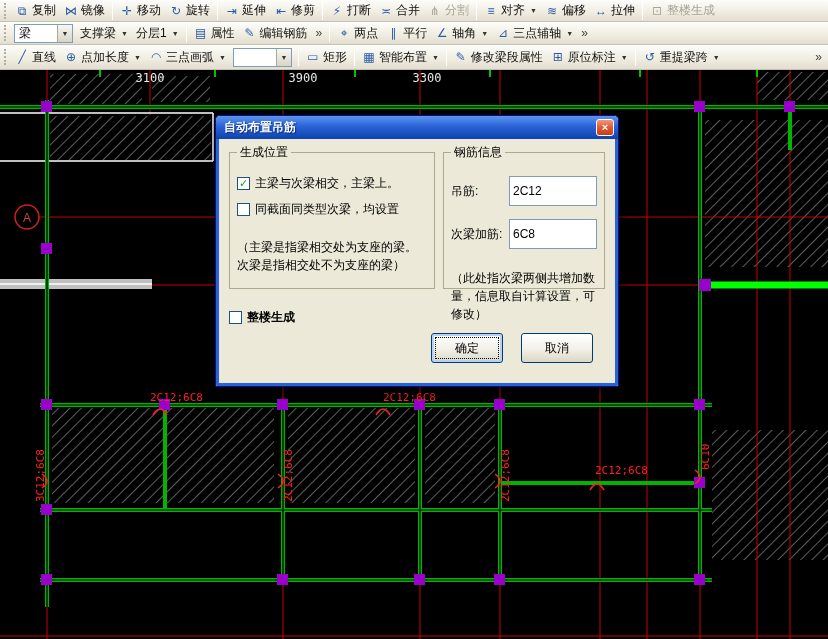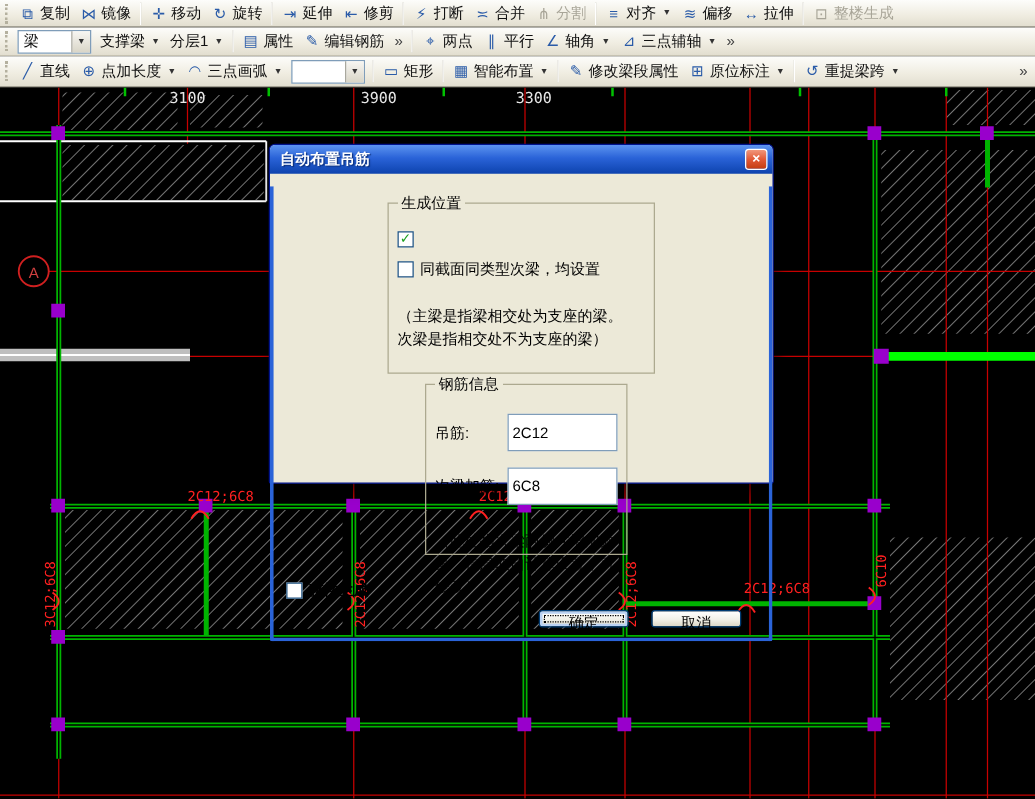--- a/index.html
+++ b/index.html
@@ -35,56 +35,56 @@
 
   
   #cad { position:absolute; left:0; top:70px; width:828px; height:569px; background:#000; display:block; }
 
   
   #dlg {
     position:absolute; left:215px; top:115px; width:404px; height:272px;
     border:1px solid #00138c; border-radius:5px 5px 2px 2px;
     background:#ece9d8; box-shadow:3px 4px 10px rgba(0,0,0,.55);
     font-size:12px; color:#000;
-    display:flex; flex-direction:column;gap:10px;
+    display:flex; flex-direction:column;
   }
   #dlg-title {
     height:23px; flex:none;
     border-radius:4px 4px 0 0;
     background:linear-gradient(180deg,#5c94f0 0%,#2a63d8 45%,#0d43ae 100%);
     display:flex; align-items:center; padding:0 4px 0 8px;
   }
   #dlg-title .ttl { color:#fff; font-weight:bold; font-size:12px; flex:1; text-shadow:1px 1px 1px #0a2c74; }
   .closebtn {
     width:18px; height:17px; border:1px solid #fff; border-radius:3px;
     background:linear-gradient(180deg,#f0977c 0%,#e25936 50%,#c33d11 100%);
     color:#fff; font-size:11px; font-weight:bold; line-height:15px; text-align:center; cursor:pointer;
   }
   #dlg-body { flex:1; padding:5px 10px 8px; border:3px solid #2a63d8; border-top:none; border-radius:0 0 2px 2px; }
-  .groups { display:flex; align-items:center;flex-direction:column; }
+  .groups { display:flex; align-items:flex-end; }
   fieldset.grp { border:1px solid #aca98f; margin:0; padding:2px 7px 4px; }
   fieldset.grp legend { font-size:12px; padding:0 3px; }
   #grp-pos { width:214px; height:145px; }
   #grp-rebar { width:160px; height:145px; margin-left:8px; }
   .cbrow { display:flex; align-items:center; gap:5px; cursor:default; }
   .cb { width:13px; height:13px; flex:none; background:#fff; border:1px solid #1c5180; display:inline-flex; align-items:center; justify-content:center; }
   .cb .tick { color:#1ea11e; font-size:11px; font-weight:bold; line-height:1; }
   .note { margin-top:20px; line-height:18px; white-space:pre-line; }
   .frow { display:flex; align-items:center; margin-top:13px; }
   .frow .flbl { width:58px; flex:none; }
   .frow input {
     width:88px; height:18px; border:1px solid #7f9db9; background:#fff;
     font-size:12px; padding:14px 3px; font-family:"Liberation Sans","DejaVu Sans",sans-serif;
   }
   #cb-whole { margin-top:20px;font-weight:bold; }
   .instr { margin-top:4px; line-height:16px; }
   .instr .l2 { padding-left:36px; }
   .btns { display:flex; justify-content:flex-end; gap:18px; margin-top:7px; padding-right:12px; }
   .btn {
-    width:72px; height:14px; font-size:12px; font-family:inherit;
+    width:72px; height:30px; font-size:12px; font-family:inherit;
     border:1px solid #003c74; border-radius:3px; cursor:pointer;
     background:linear-gradient(180deg,#ffffff 0%,#f1f0e8 55%,#dcd7c6 100%);
   }
   .btn.default { box-shadow:inset 0 0 0 2px #b9d1f2; outline:1px dotted #000; outline-offset:-5px; }
 </style>
 </head>
 <body>
 
 <div id="page">
 
@@ -393,20 +393,21 @@
       <span class="closebtn"><span>×</span></span>
     </div>
     <div id="dlg-body">
       <div class="groups">
         <fieldset class="grp" id="grp-pos">
           <legend>生成位置</legend>
           <div class="cbrow" style="margin-top:12px;">
             <span class="cb">
                 <span class="tick">✓</span>
               </span>
+            <span>主梁与次梁相交，主梁上。</span>
           </div>
           <div class="cbrow" style="margin-top:9px;">
             <span class="cb"></span>
             <span>同截面同类型次梁，均设置</span>
           </div>
           <div class="note">（主梁是指梁相交处为支座的梁。
 次梁是指相交处不为支座的梁）</div>
         </fieldset>
 
         <fieldset class="grp" id="grp-rebar">

